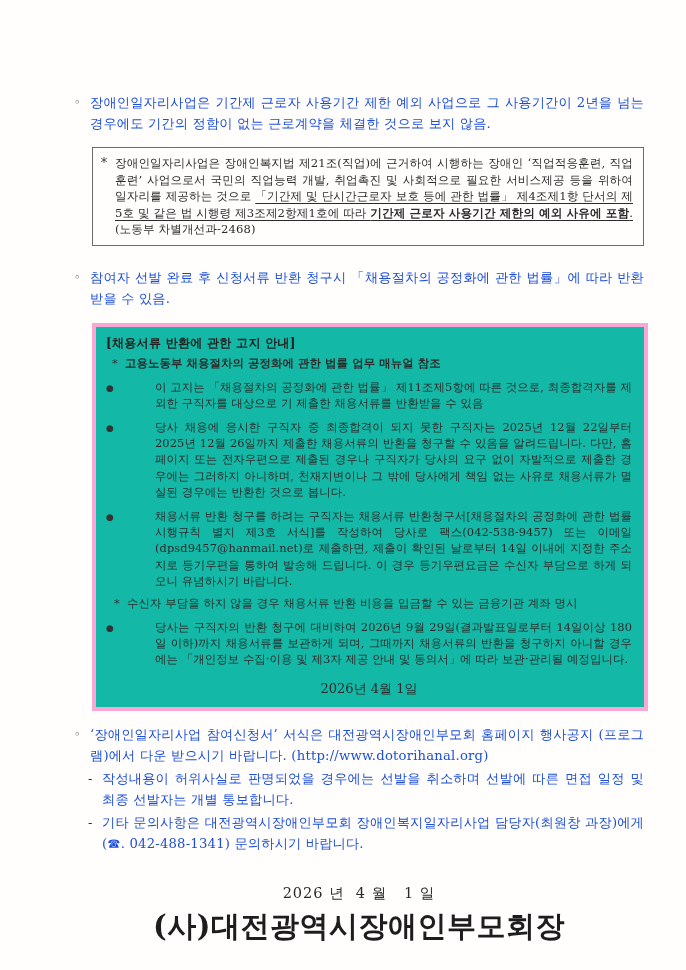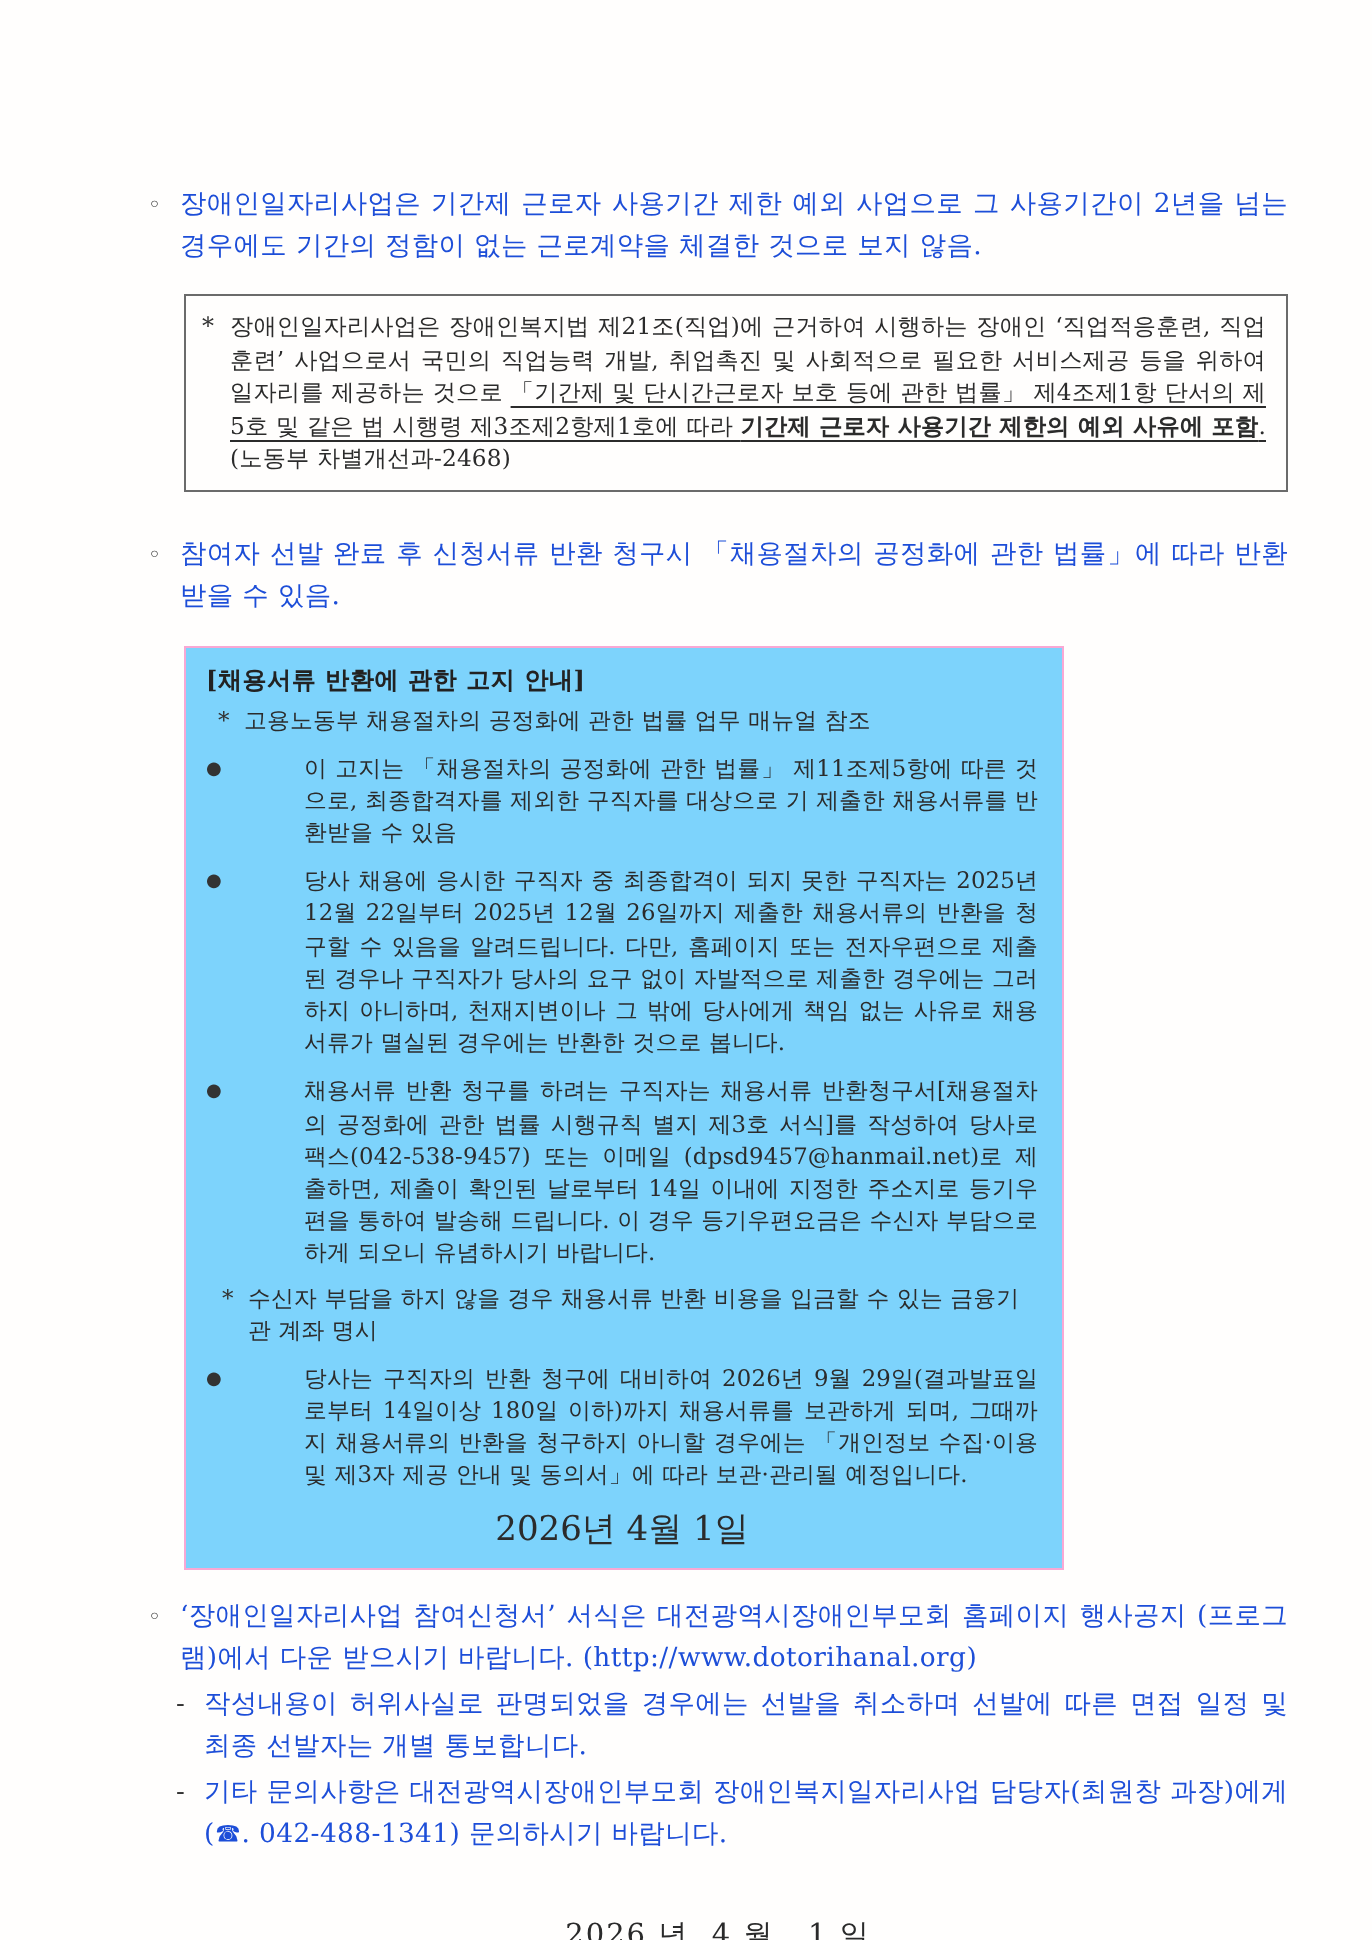--- a/index.html
+++ b/index.html
@@ -27,36 +27,36 @@
   .note-box .marker{flex:0 0 14px;font-size:12px;line-height:16.5px;}
   .ntext{
     flex:1;font-size:11.6px;line-height:16.5px;letter-spacing:0.1px;
     text-align:justify;word-break:normal;color:#2b2b2b;
   }
   .ul{text-decoration:underline;text-underline-offset:2.5px;}
   .bld{font-weight:bold;}
   .gap-lg{margin-top:21px;}
   
   .notice-box{
-    box-sizing:border-box;margin:14px 0 0 18px;width:440px;
-    border:1px solid #f9a8d4;padding:8px 12px 10px 10px;background:#7dd3fc;
+    box-sizing:border-box;margin:14px 0 0 18px;width:556px;
+    border:4px solid #f9a8d4;padding:8px 12px 10px 10px;background:#14b8a6;
   }
   .notice-title{
     font-size:12px;font-weight:bold;letter-spacing:0.3px;color:#222;line-height:17px;
   }
   .notice-sub{display:flex;margin:3px 0 0 6px;}
   .notice-sub .marker{flex:0 0 13px;font-size:11.5px;line-height:16px;}
-  .notice-sub .ntext{font-size:11.4px;line-height:16px;}
+  .notice-sub .ntext{font-size:11.4px;line-height:16px;font-weight:bold;}
   .nb-item{display:flex;margin-top:8px;}
   .nb-item .marker{flex:0 0 13px;font-size:9px;line-height:16.2px;padding-top:1px;}
   .nb-item .ntext{font-size:11.4px;line-height:16.2px;margin-left:36px;}
   .fee-note{display:flex;margin:6px 0 0 8px;}
   .fee-note .marker{flex:0 0 13px;font-size:11.5px;line-height:16px;}
   .fee-note .ntext{font-size:11.4px;line-height:16px;text-align:left;}
-  .box-footer{margin-top:12px;text-align:center;font-size:17px;line-height:17px;color:#2b2b2b;}
+  .box-footer{margin-top:12px;text-align:center;font-size:13px;line-height:17px;color:#2b2b2b;}
   
   .dash-item{display:flex;margin:2px 0 0 14px;}
   .dash-item .marker{flex:0 0 14px;font-size:13px;line-height:21px;}
   
   .date-line{
     margin-top:30px;text-align:center;font-size:14.5px;letter-spacing:1px;
     white-space:pre-wrap;color:#2a2a2a;
   }
   .signature{
     margin-top:4px;text-align:center;font-size:29px;font-weight:bold;

